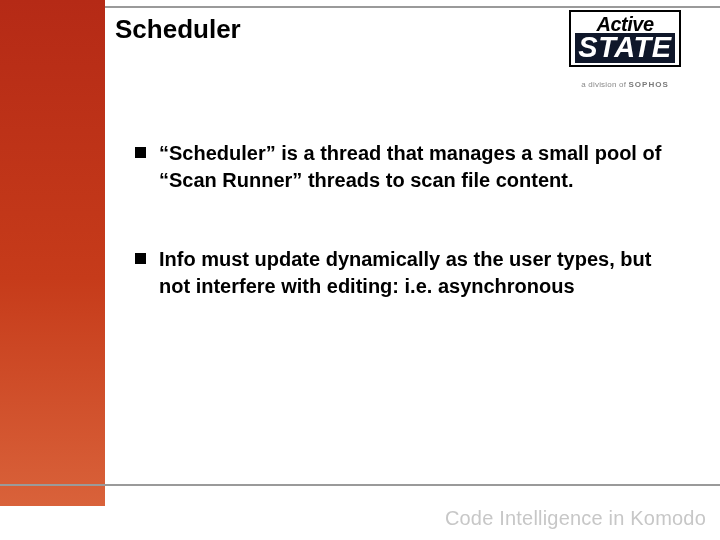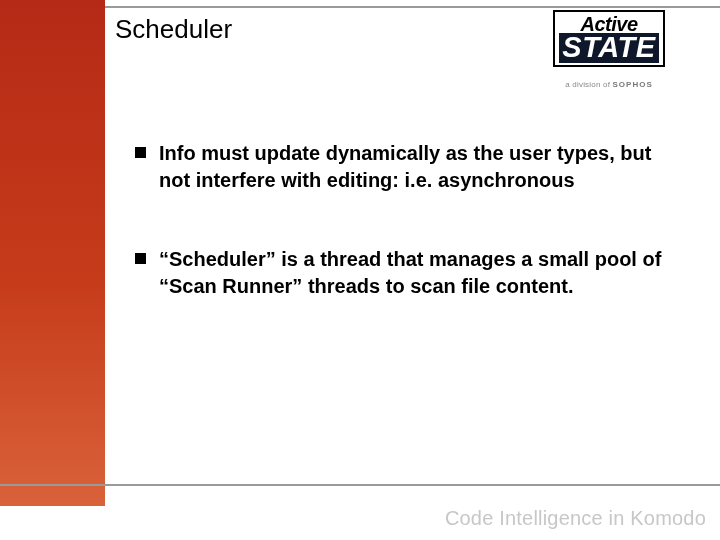--- a/index.html
+++ b/index.html
@@ -35,28 +35,28 @@
     width: 615px;
     height: 2px;
     background: #9a9a9a;
   }
   
   .title {
     position: absolute;
     left: 115px;
     top: 14px;
     font-size: 26px;
-    font-weight: normal;
+    font-weight: bold;
     color: #000000;
     font-family: Verdana, Arial, sans-serif;
   }
   
   .logo-box {
     position: absolute;
-    right: 36px;
+    right: 20px;
     top: 10px;
     width: 150px;
     text-align: center;
   }
   .logo-frame {
     border: 2px solid #000;
     background: #fff;
     padding: 2px 4px 2px 4px;
     display: inline-block;
   }
@@ -154,24 +154,24 @@
       <div class="logo-active">Active</div>
       <div class="logo-state">STATE</div>
     </div>
     <div class="logo-sub">
       <span>a division of </span><span class="sophos">SOPHOS</span>
     </div>
   </div>
 
   <div class="content">
     <div class="bullet">
-      <span>Info must update dynamically as the user types, but not interfere with editing: i.e. asynchronous</span>
+      <span>“Scheduler” is a thread that manages a small pool of “Scan Runner” threads to scan file content.</span>
     </div>
     <div class="bullet">
-      <span>“Scheduler” is a thread that manages a small pool of “Scan Runner” threads to scan file content.</span>
+      <span>Info must update dynamically as the user types, but not interfere with editing: i.e. asynchronous</span>
     </div>
   </div>
 
   <div class="bottom-line"></div>
 
   <div class="footer">Code Intelligence in Komodo</div>
 
 </div>
 
 </body></html>

